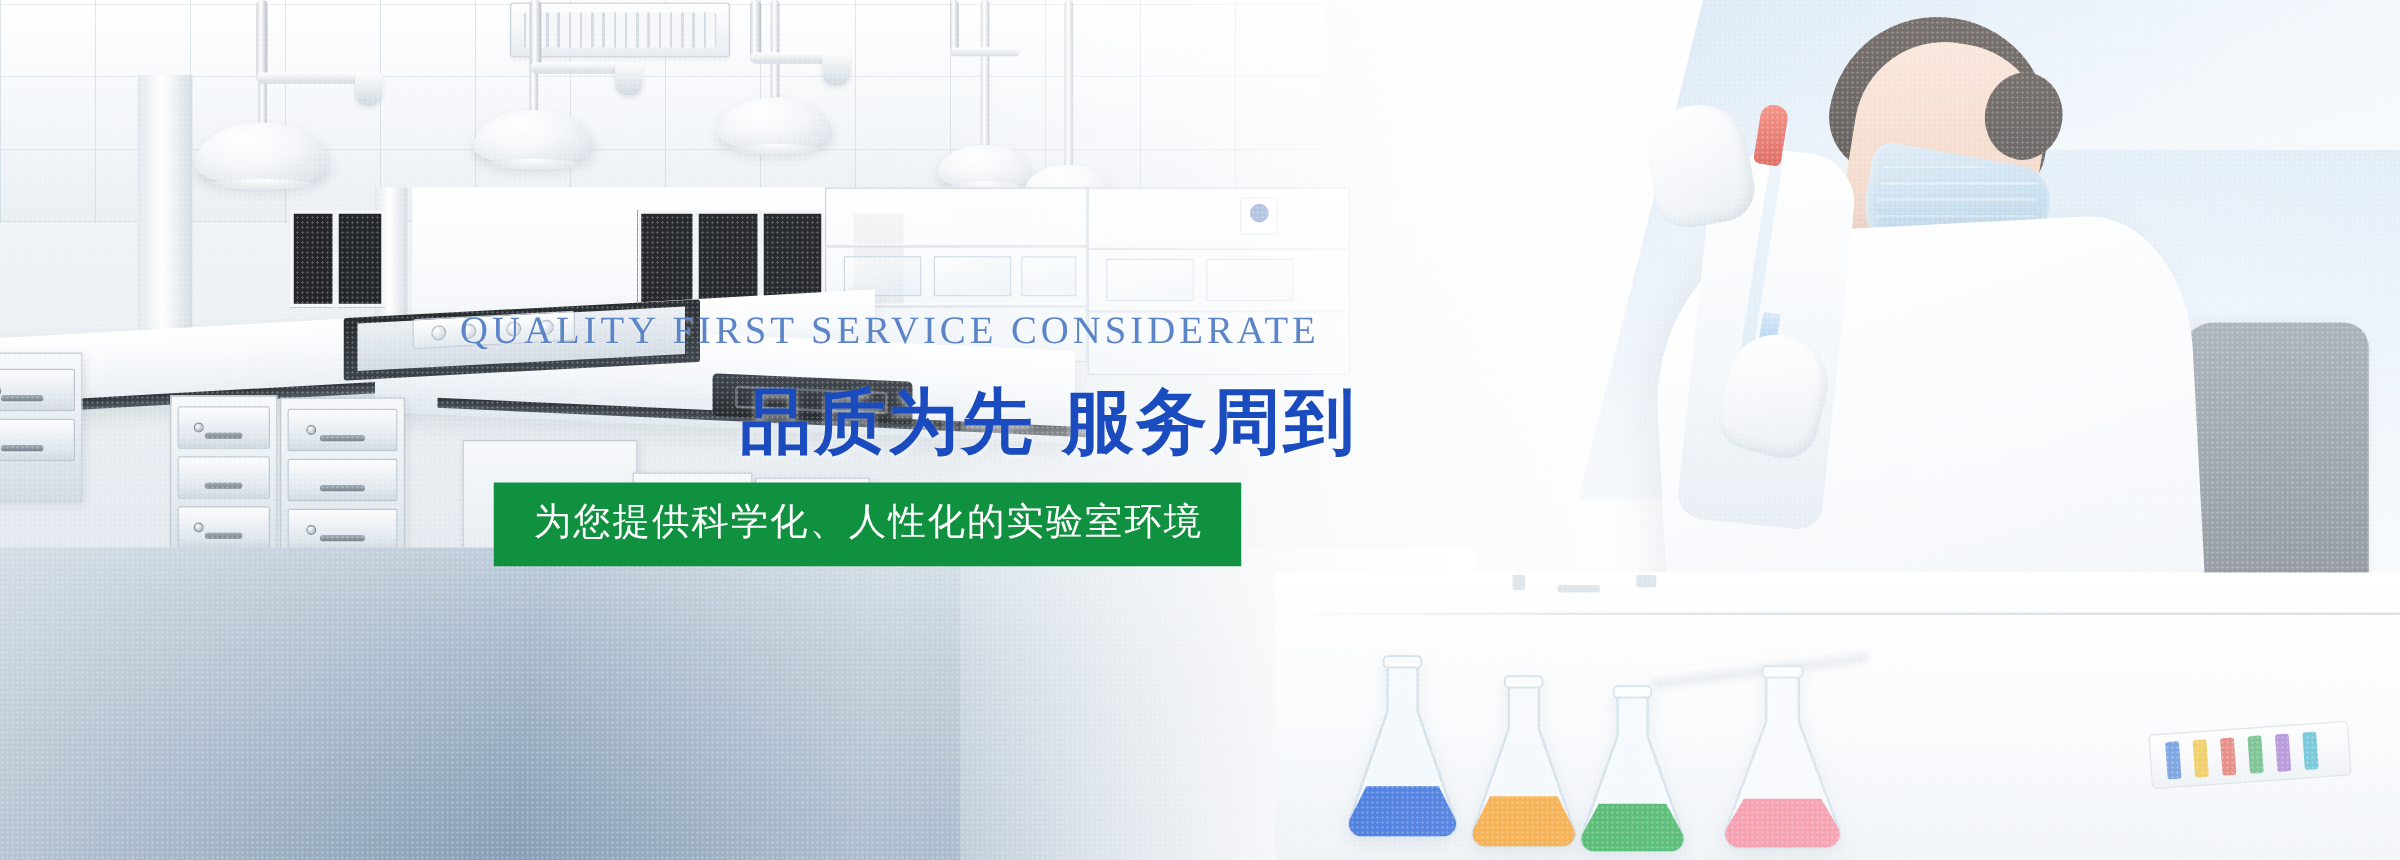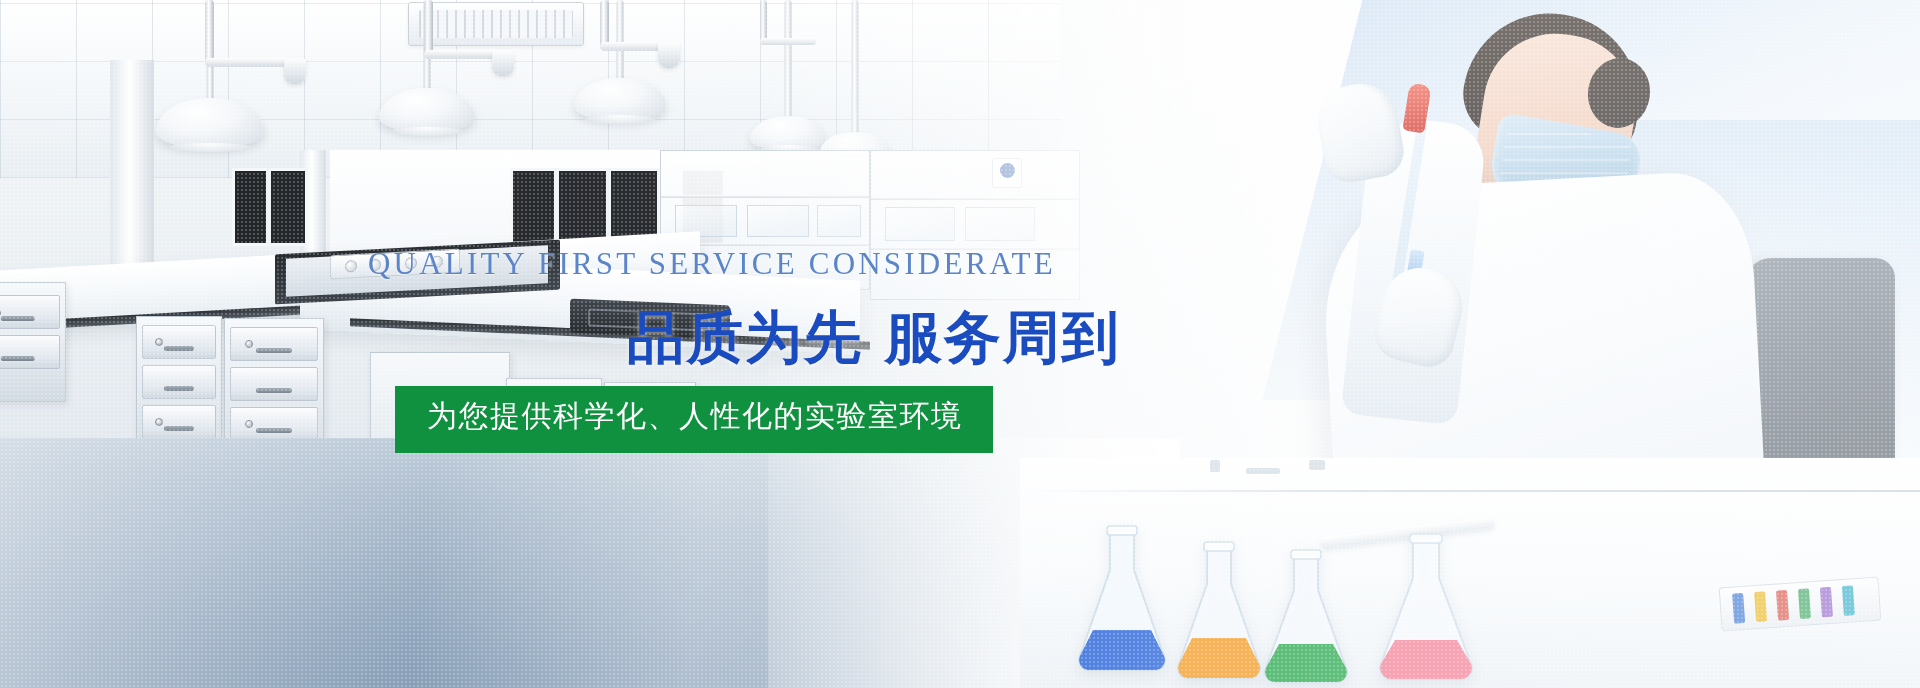--- a/index.html
+++ b/index.html
@@ -365,37 +365,37 @@
   .eyebrow {
     position:absolute; left:368px; top:246px;
     font-family:"Liberation Serif", "DejaVu Serif", serif;
     font-size:31px;
     letter-spacing:3.2px;
     color:#5b85c8;
     white-space:nowrap;
     text-shadow:0 1px 2px rgba(255,255,255,.65);
   }
   .headline {
-    position:absolute; left:627px; top:300px;
+    position:absolute; left:592px; top:300px;
     font-family:"DejaVu Sans","Liberation Sans",sans-serif;
     font-weight:bold;
     font-size:57px;
     letter-spacing:2px;
     color:#1a4cc0;
     white-space:nowrap;
     text-shadow:0 2px 5px rgba(255,255,255,.6);
   }
   .subbar {
     position:absolute; left:395px; top:317px;
     background:#10913f;
     padding:14px 30px 16px 32px;
     display:inline-block;
   }
   .subbar .subtext {
-    font-family:Liberation Mono, monospace;
+    font-family:Liberation Serif, serif;
     font-size:30px;
     letter-spacing:1.5px;
     color:#ffffff;
     white-space:nowrap;
     line-height:1.22;
   }
   
   .subbar { top:386px; }
 </style>
 </head>

